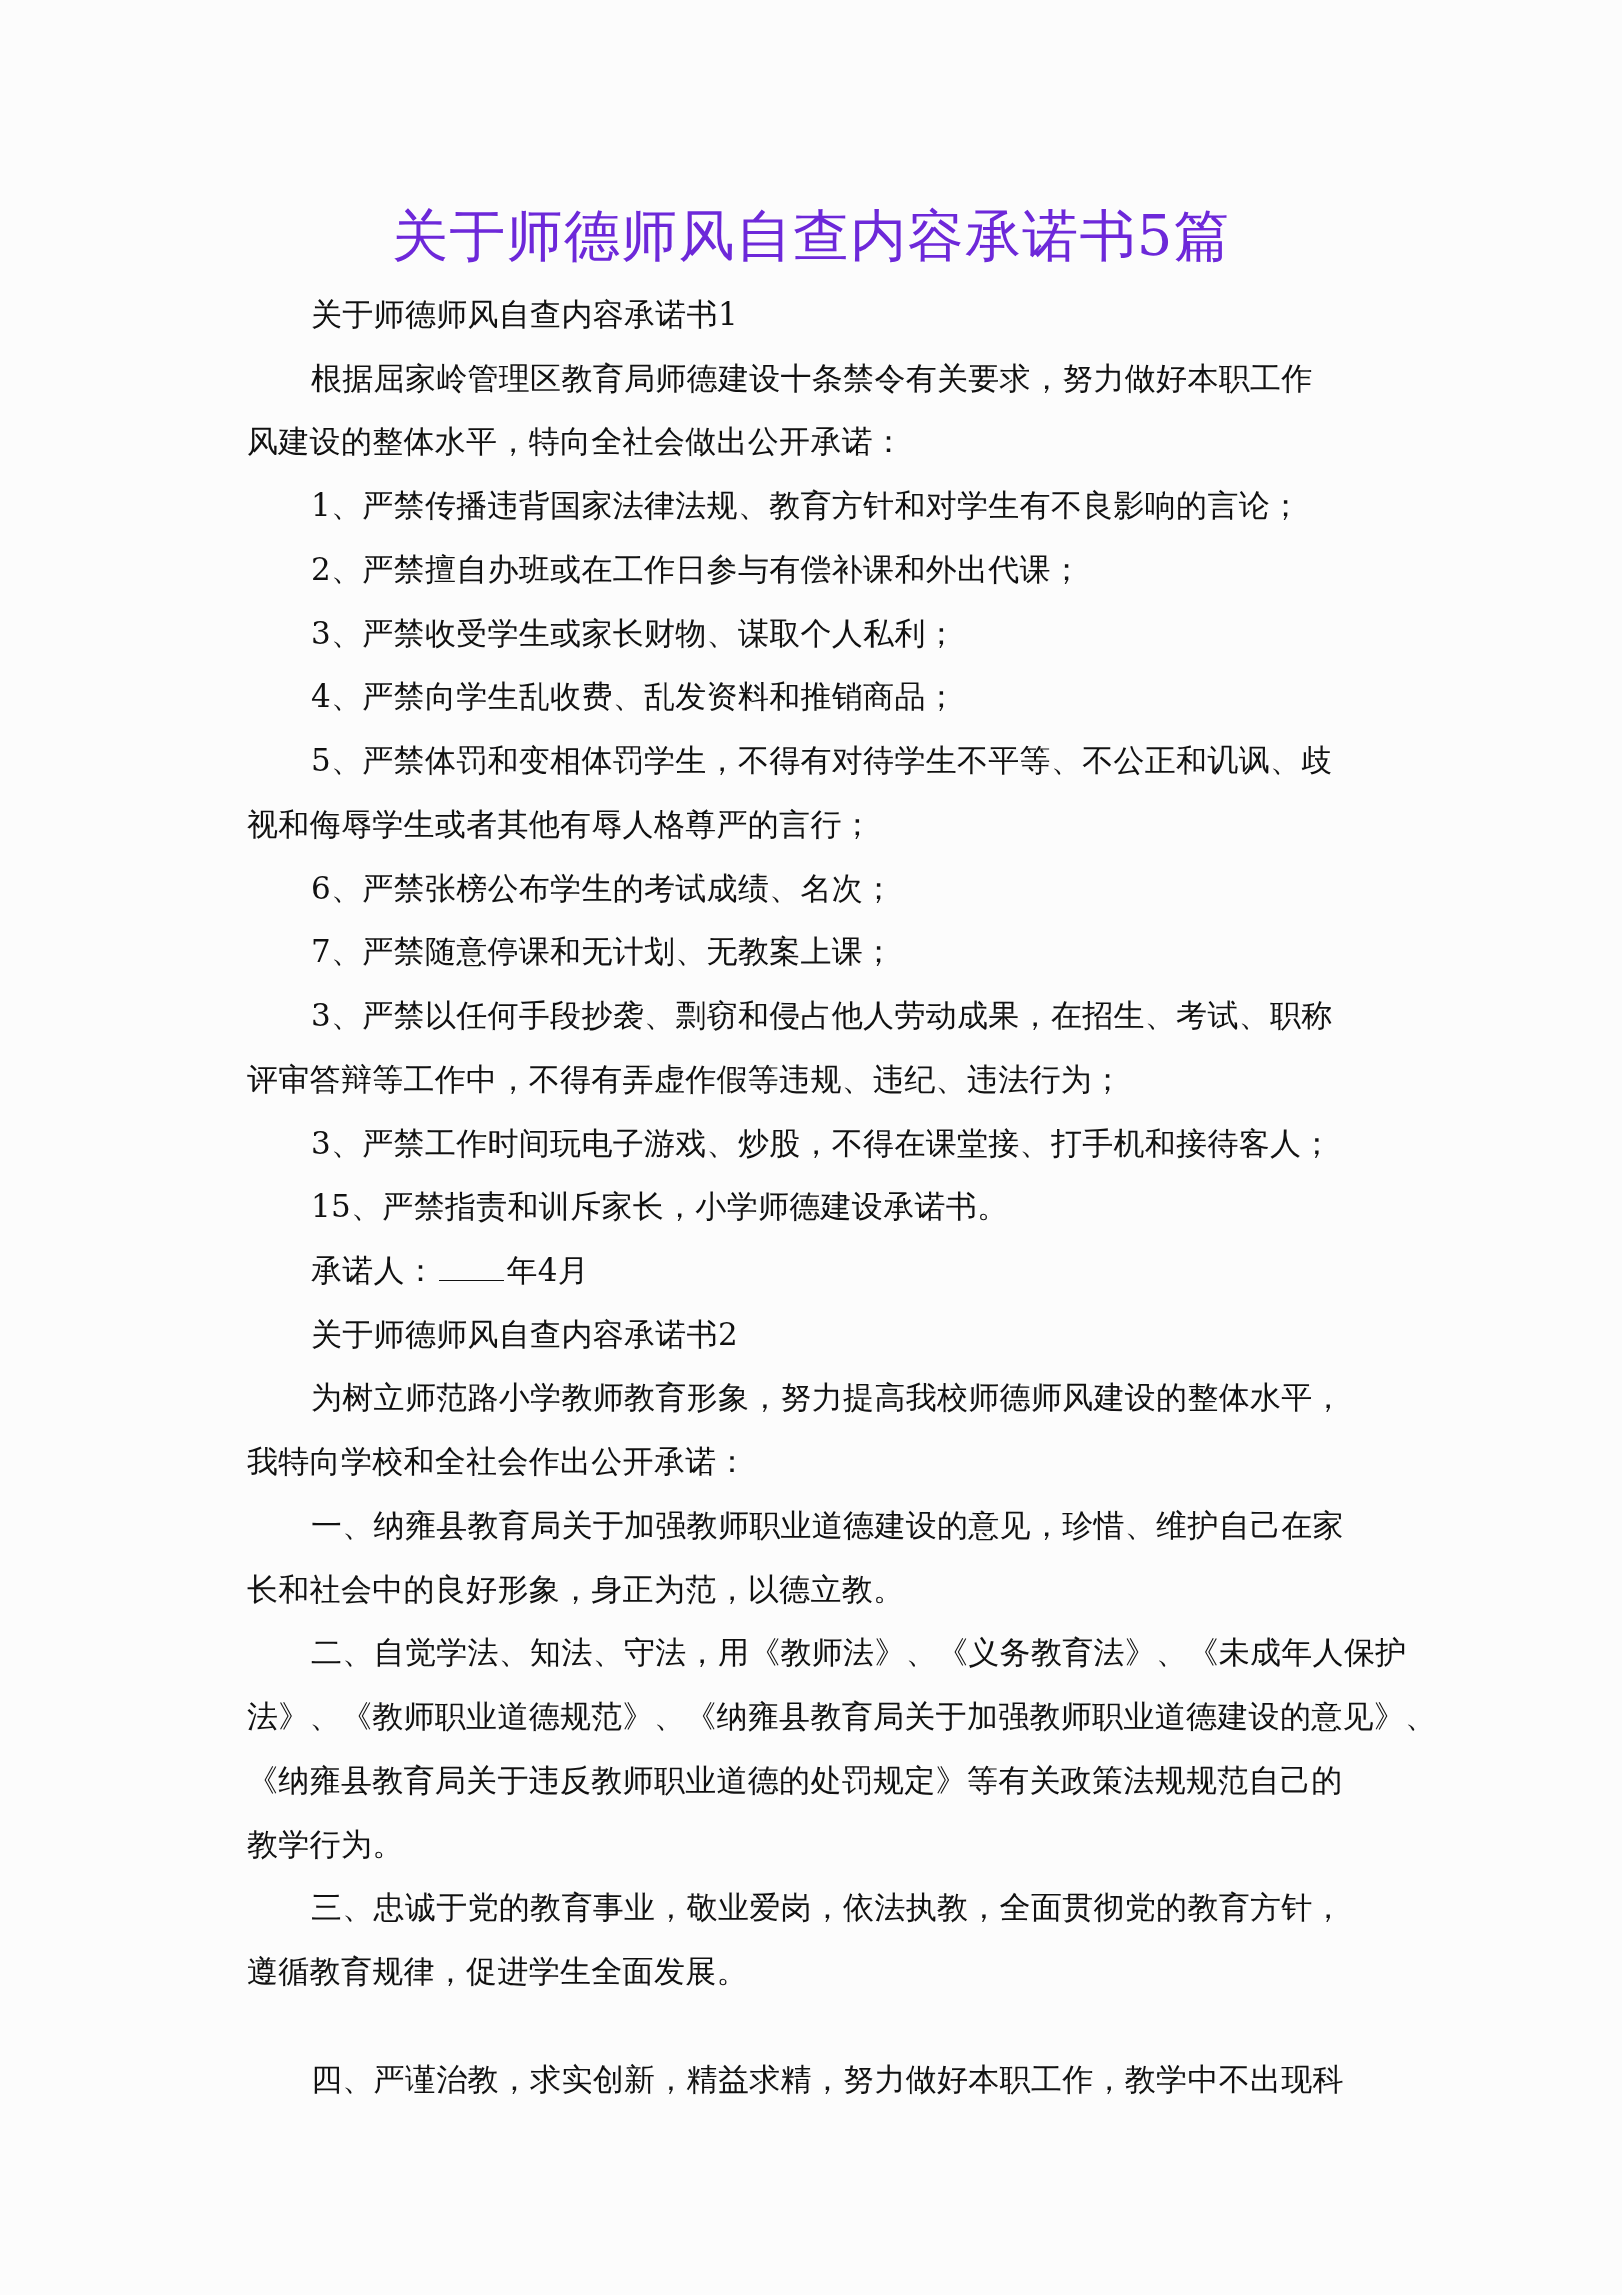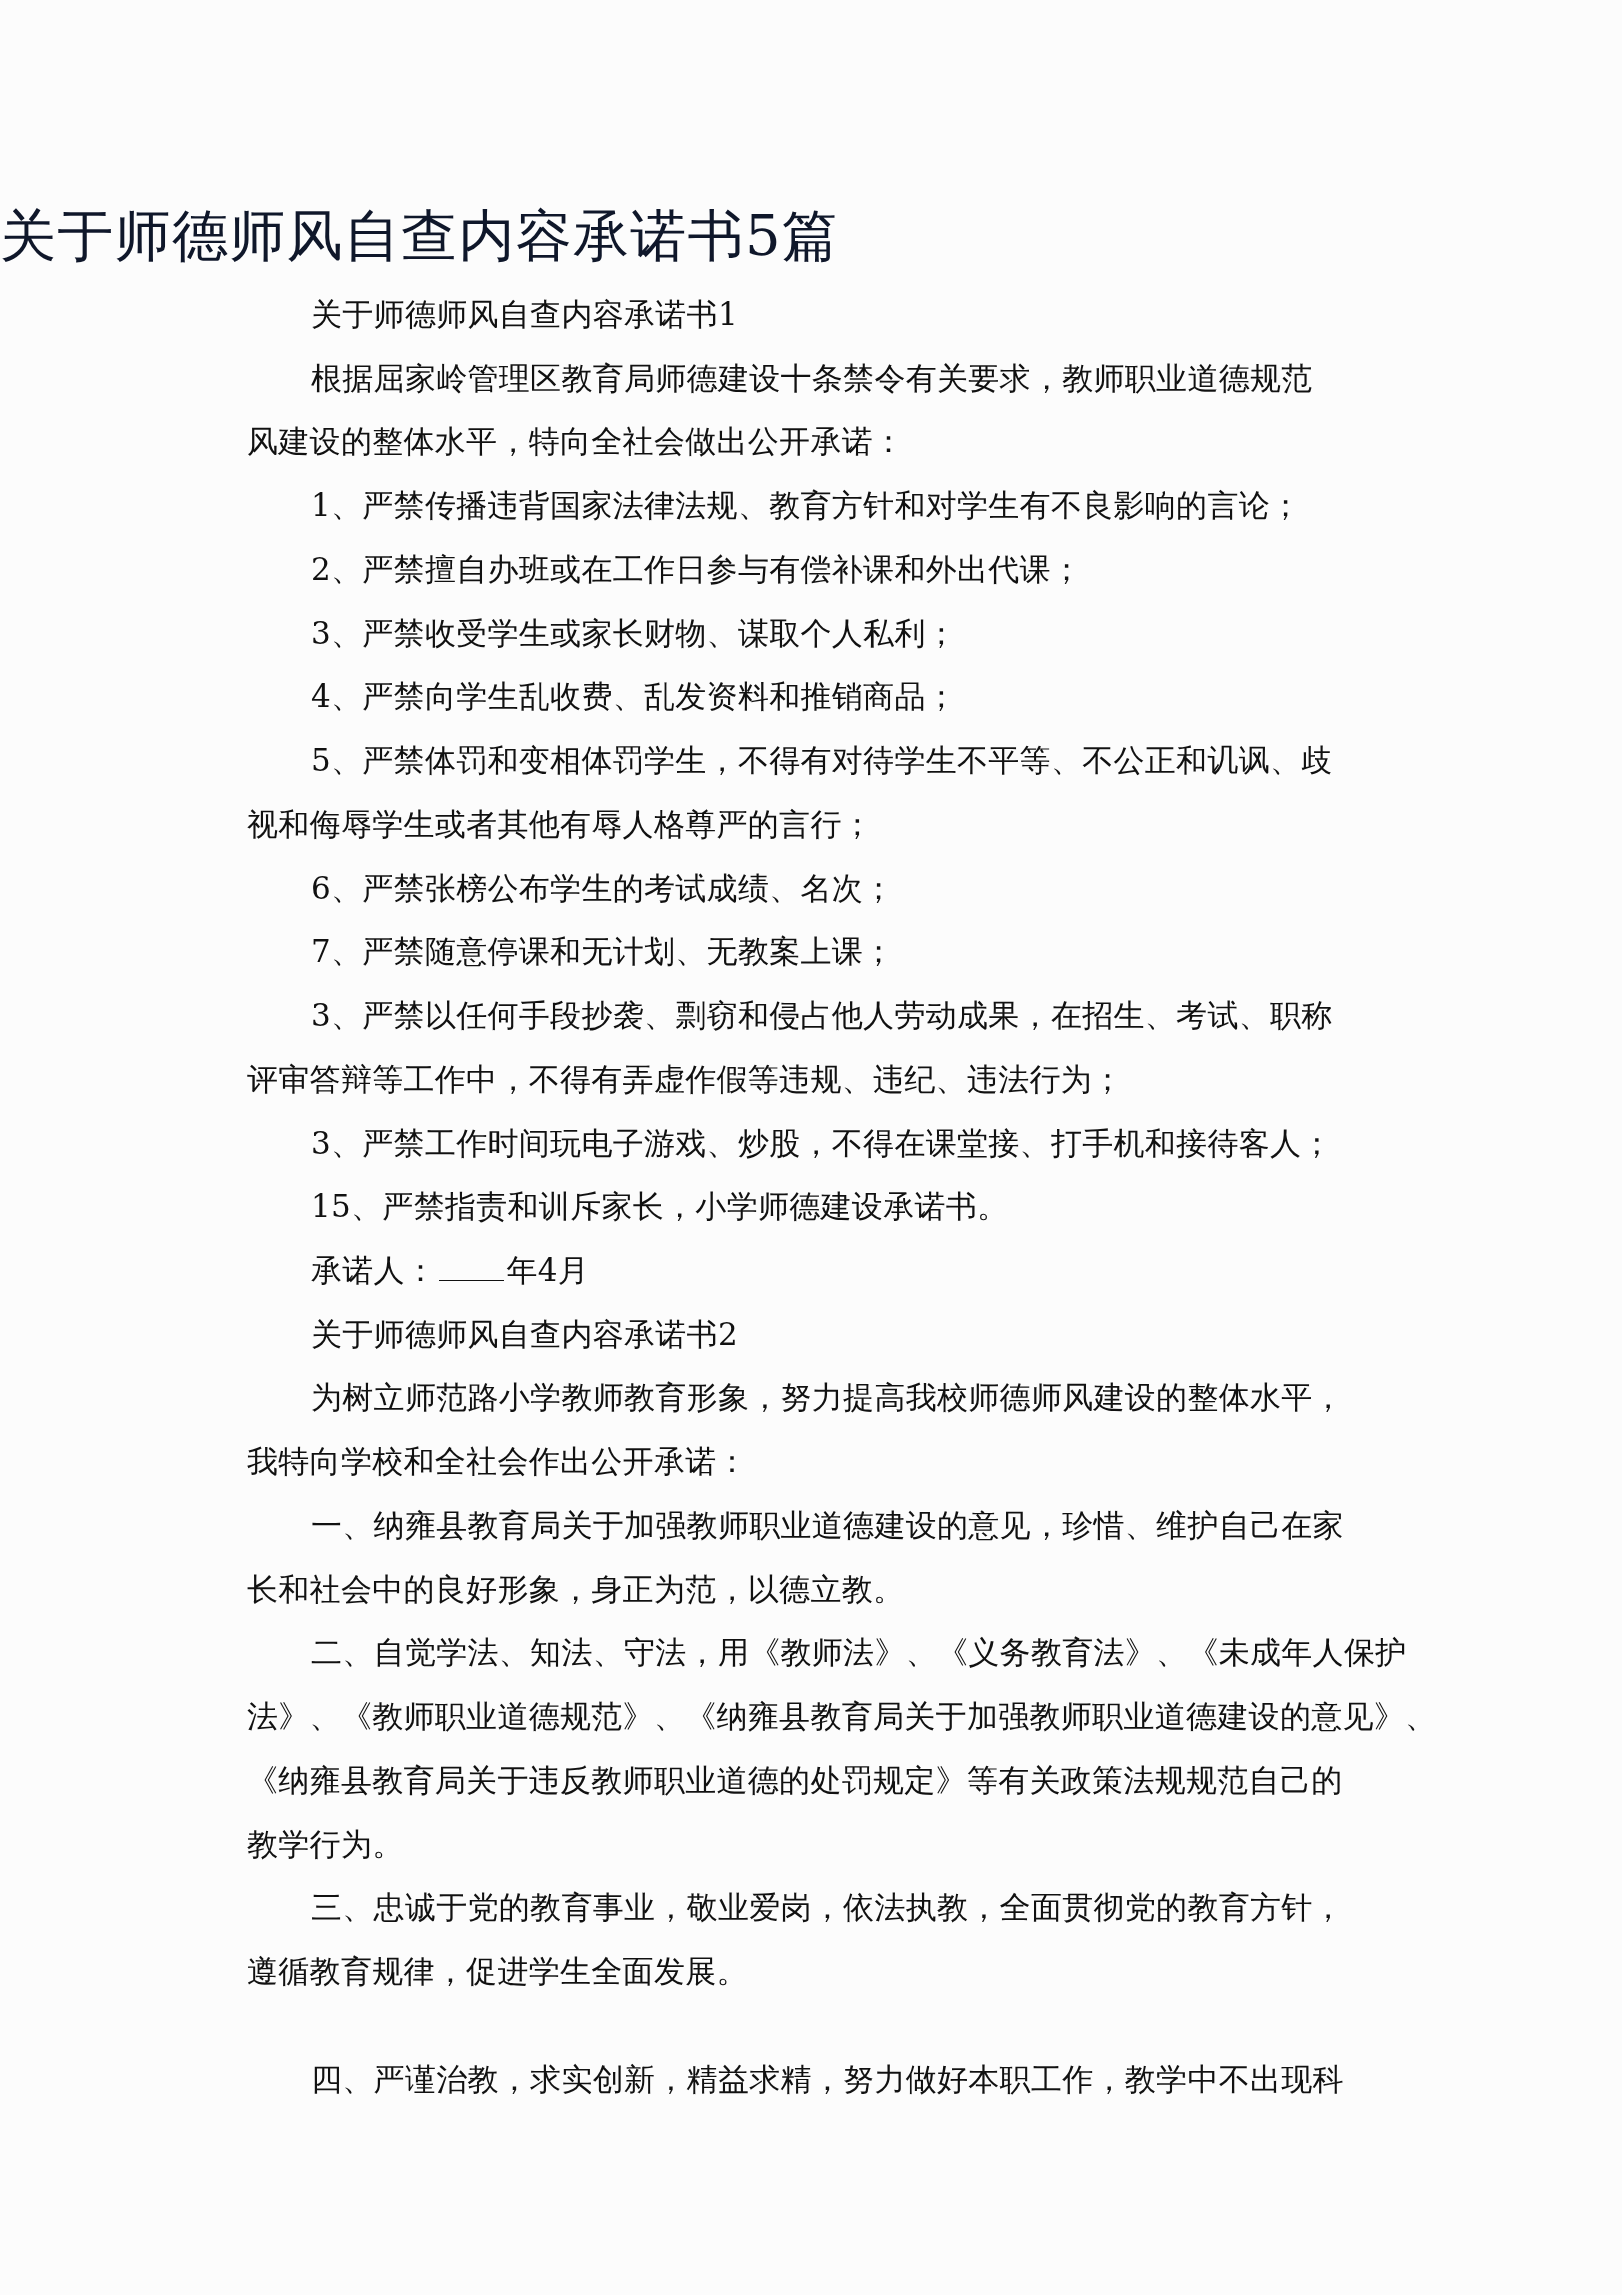--- a/index.html
+++ b/index.html
@@ -22,24 +22,25 @@
     height: 2295px;
     background: #fcfcfc;
   }
   .title {
     position: absolute;
     left: 0;
     width: 1623px;
     top: 196px;
     height: 79px;
     line-height: 79px;
+    text-align: center;
     font-size: 56px;
     letter-spacing: 1.3px;
     white-space: nowrap;
-    color: #0f172a;
+    color: #6d28d9;
   }
   .body {
     position: absolute;
     left: 247px;
     top: 288px;
     width: 1132px;
   }
   .line {
     position: absolute;
     left: 0;
@@ -62,21 +63,21 @@
 </head>
 <body>
 
 <div class="page">
 
   <div class="title">关于师德师风自查内容承诺书5篇</div>
 
   <div class="body">
 
     <div class="line indent" style="top:0px">关于师德师风自查内容承诺书1</div>
-    <div class="line indent" style="top:64px">根据屈家岭管理区教育局师德建设十条禁令有关要求，教师职业道德规范</div>
+    <div class="line indent" style="top:64px">根据屈家岭管理区教育局师德建设十条禁令有关要求，努力做好本职工作</div>
     <div class="line" style="top:127px">风建设的整体水平，特向全社会做出公开承诺：</div>
 
     <div class="line indent" style="top:191px">1、严禁传播违背国家法律法规、教育方针和对学生有不良影响的言论；</div>
     <div class="line indent" style="top:255px">2、严禁擅自办班或在工作日参与有偿补课和外出代课；</div>
     <div class="line indent" style="top:319px">3、严禁收受学生或家长财物、谋取个人私利；</div>
     <div class="line indent" style="top:382px">4、严禁向学生乱收费、乱发资料和推销商品；</div>
     <div class="line indent" style="top:446px">5、严禁体罚和变相体罚学生，不得有对待学生不平等、不公正和讥讽、歧</div>
     <div class="line" style="top:510px">视和侮辱学生或者其他有辱人格尊严的言行；</div>
     <div class="line indent" style="top:574px">6、严禁张榜公布学生的考试成绩、名次；</div>
     <div class="line indent" style="top:637px">7、严禁随意停课和无计划、无教案上课；</div>

